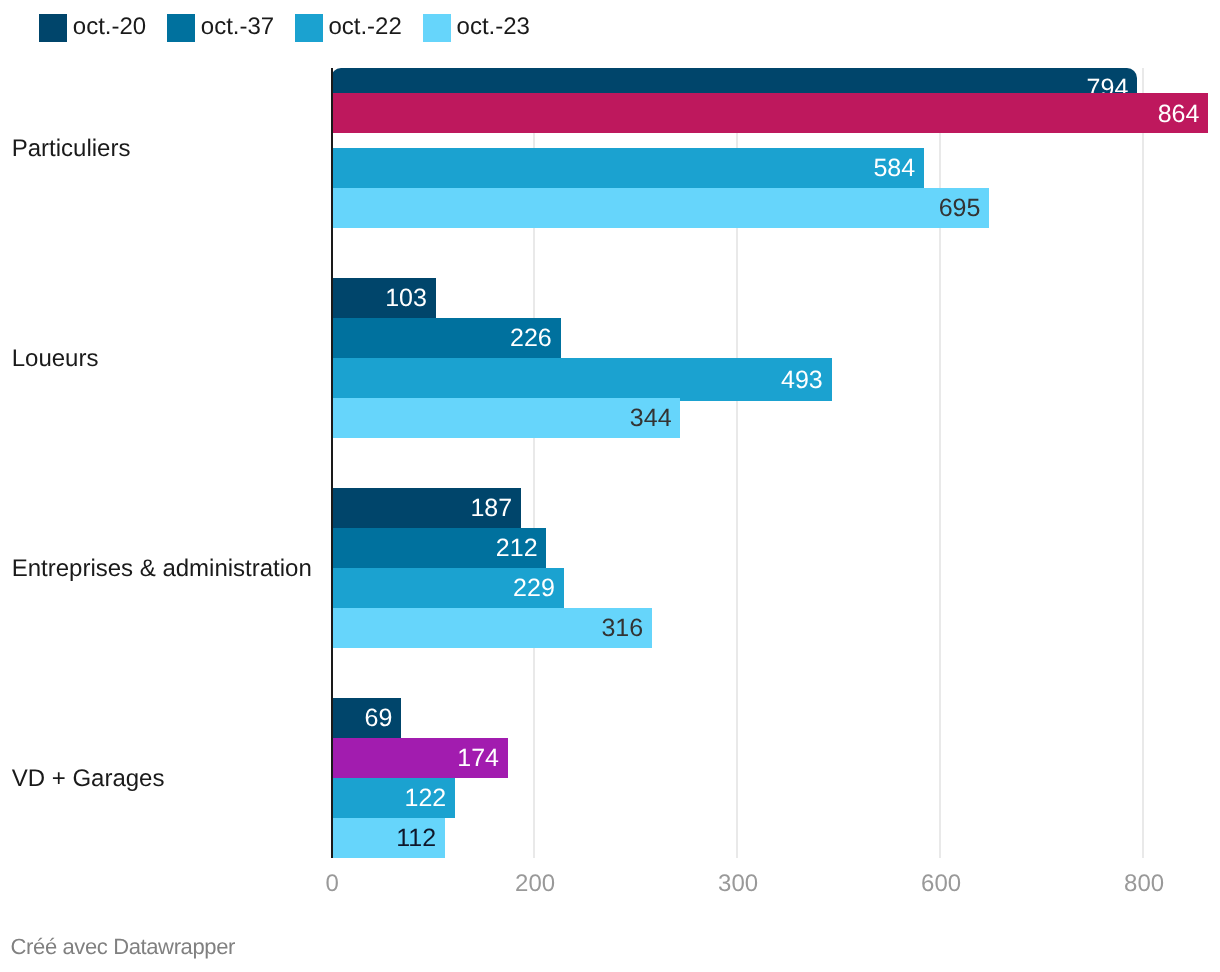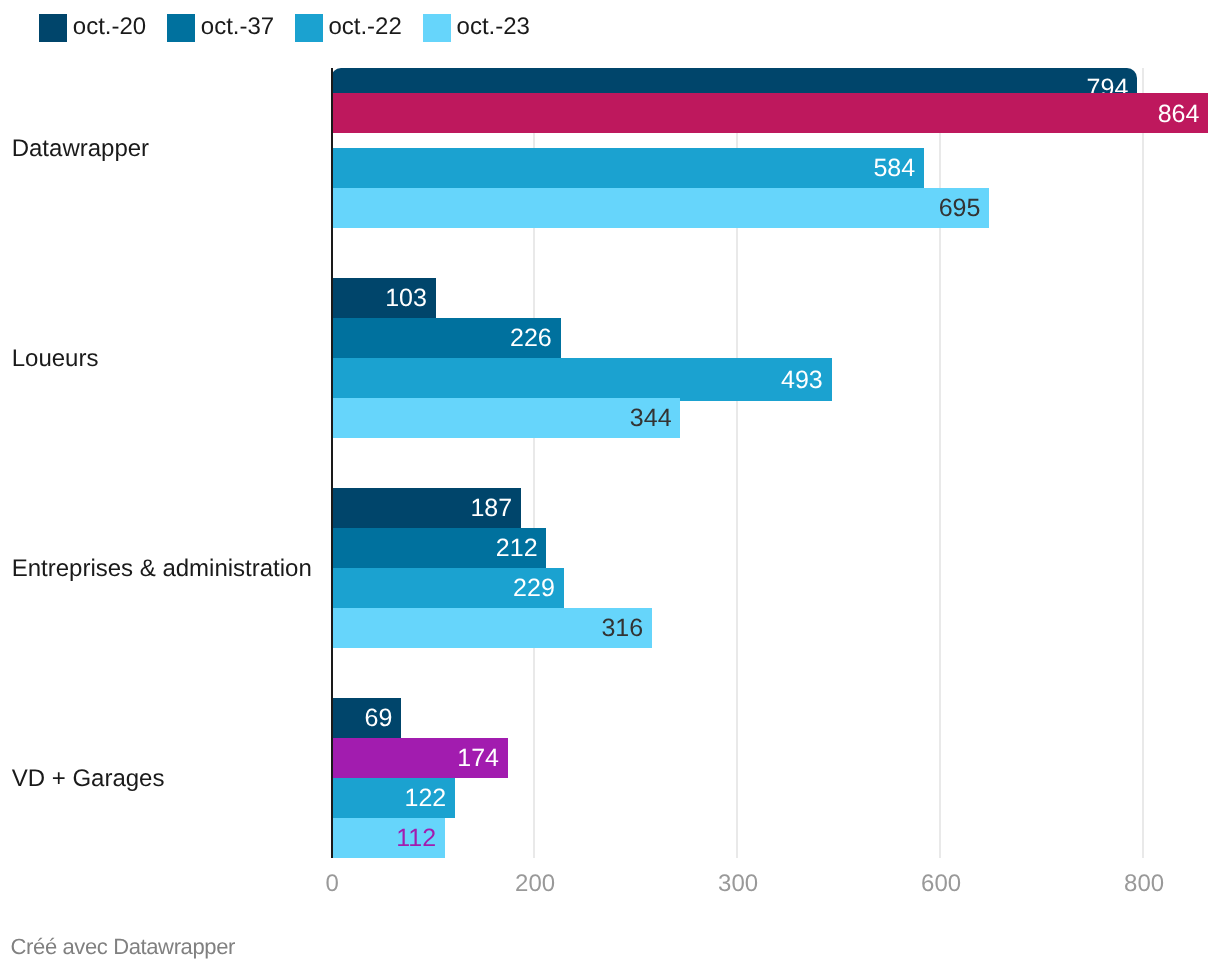--- a/index.html
+++ b/index.html
@@ -107,26 +107,26 @@
       <div class="bar" style="left: 331.2px; top: 697.5px; width: 70.035px; height: 40px; background: rgb(0, 69, 107);">
           <span class="bar-label" style="color:#ffffff;">69</span>
         </div>
       <div class="bar" style="left: 331.2px; top: 737.5px; width: 176.61px; height: 40px; background: #a21caf;">
           <span class="bar-label" style="color:#ffffff;">174</span>
         </div>
       <div class="bar" style="left: 331.2px; top: 777.5px; width: 123.83px; height: 40px; background: rgb(27, 162, 208);">
           <span class="bar-label" style="color:#ffffff;">122</span>
         </div>
       <div class="bar" style="left: 331.2px; top: 817.5px; width: 113.68px; height: 40px; background: rgb(102, 213, 251);">
-          <span class="bar-label" style="color:#a21caf;text-align:center;">112</span>
+          <span class="bar-label" style="color:#0f172a;text-align:center;">112</span>
         </div>
     </div>
   </div>
   <div class="cat-layer">
-    <div class="catlabel" style="left:11.7px;top:137.0px;">Datawrapper</div>
+    <div class="catlabel" style="left:11.7px;top:137.0px;">Particuliers</div>
     <div class="catlabel" style="left:11.7px;top:347.0px;">Loueurs</div>
     <div class="catlabel" style="left:11.7px;top:557.0px;">Entreprises &amp; administration</div>
     <div class="catlabel" style="left:11.7px;top:767.0px;">VD + Garages</div>
   </div>
   <div class="tick-layer">
     <div class="ticklabel" style="left: 332.1px; top: 871.8px;">0</div>
     <div class="ticklabel" style="left: 535.1px; top: 871.8px;">200</div>
     <div class="ticklabel" style="left: 738.1px; top: 871.8px;">300</div>
     <div class="ticklabel" style="left: 941.1px; top: 871.8px;">600</div>
     <div class="ticklabel" style="left:1144.10px;top:871.8px;">800</div>

